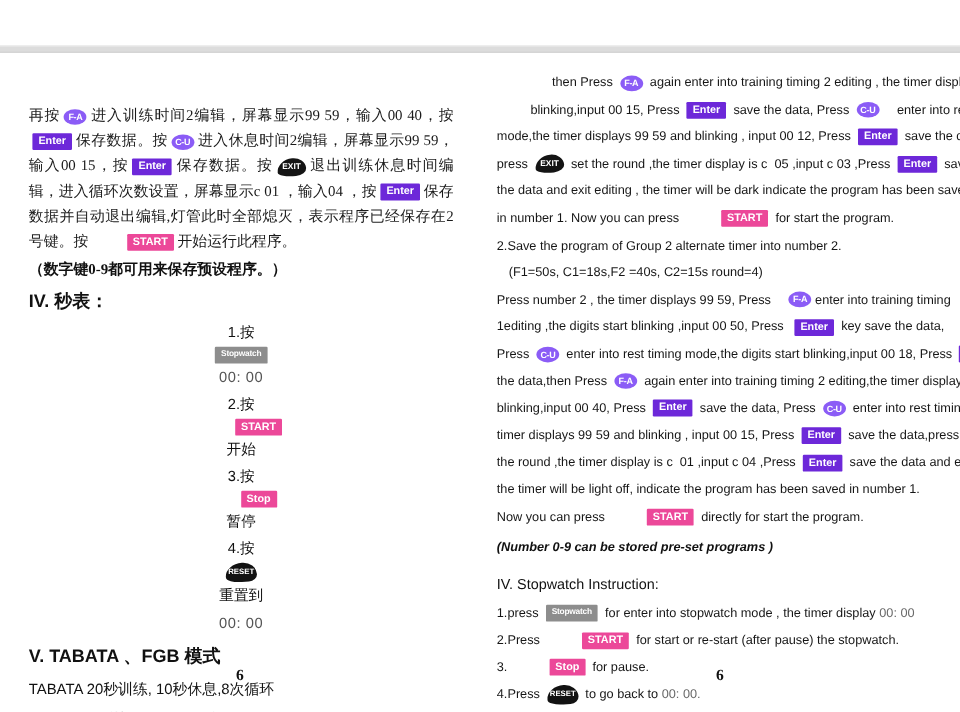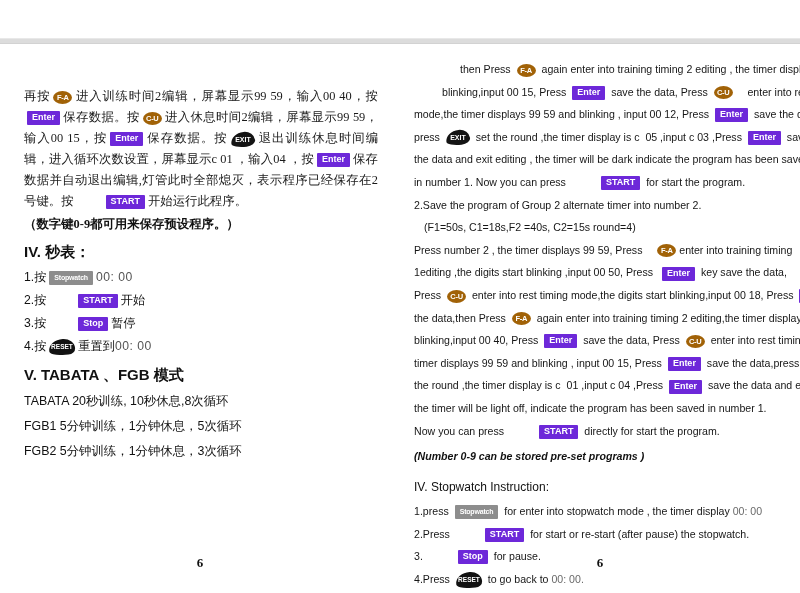--- a/index.html
+++ b/index.html
@@ -82,20 +82,21 @@
   }
   .cn-line {
     font-family: "Liberation Sans", sans-serif;
     font-size: 12.2px;
     line-height: 23px;
     margin: 0;
     display: flex;
     align-items: center;
     flex-wrap: wrap;
     gap: 0;
+    flex-direction: column;
   }
   .cn-line .t { white-space: pre; }
   .cn-mode {
     font-family: "Liberation Sans", sans-serif;
     font-size: 12.4px;
     line-height: 25px;
     margin: 0;
   }
   .mono-time {
     font-family: "Liberation Sans", sans-serif;
@@ -141,24 +142,24 @@
     user-select: none;
   }
   .key-rect {
     background: #6d28d9;
     padding: 1px 5px 2px 5px;
     font-size: 9px;
     line-height: 11px;
     border-radius: 1px;
     margin: 0 3px;
   }
-  .key-rect.dark { background: #6d28d9; margin-left: 32px; }
+  .key-rect.dark { background: #ec4899; margin-left: 32px; }
   .key-rect.light { background: #8d8d8d; font-size: 7px; letter-spacing: -0.2px; }
   .key-oval {
-    background: #a16207;
+    background: #8b5cf6;
     border-radius: 50%;
     width: 19px;
     height: 13px;
     font-size: 7.5px;
     line-height: 13px;
     margin: 0 3px;
     letter-spacing: -0.3px;
   }
   .key-blob {
     position: relative;

